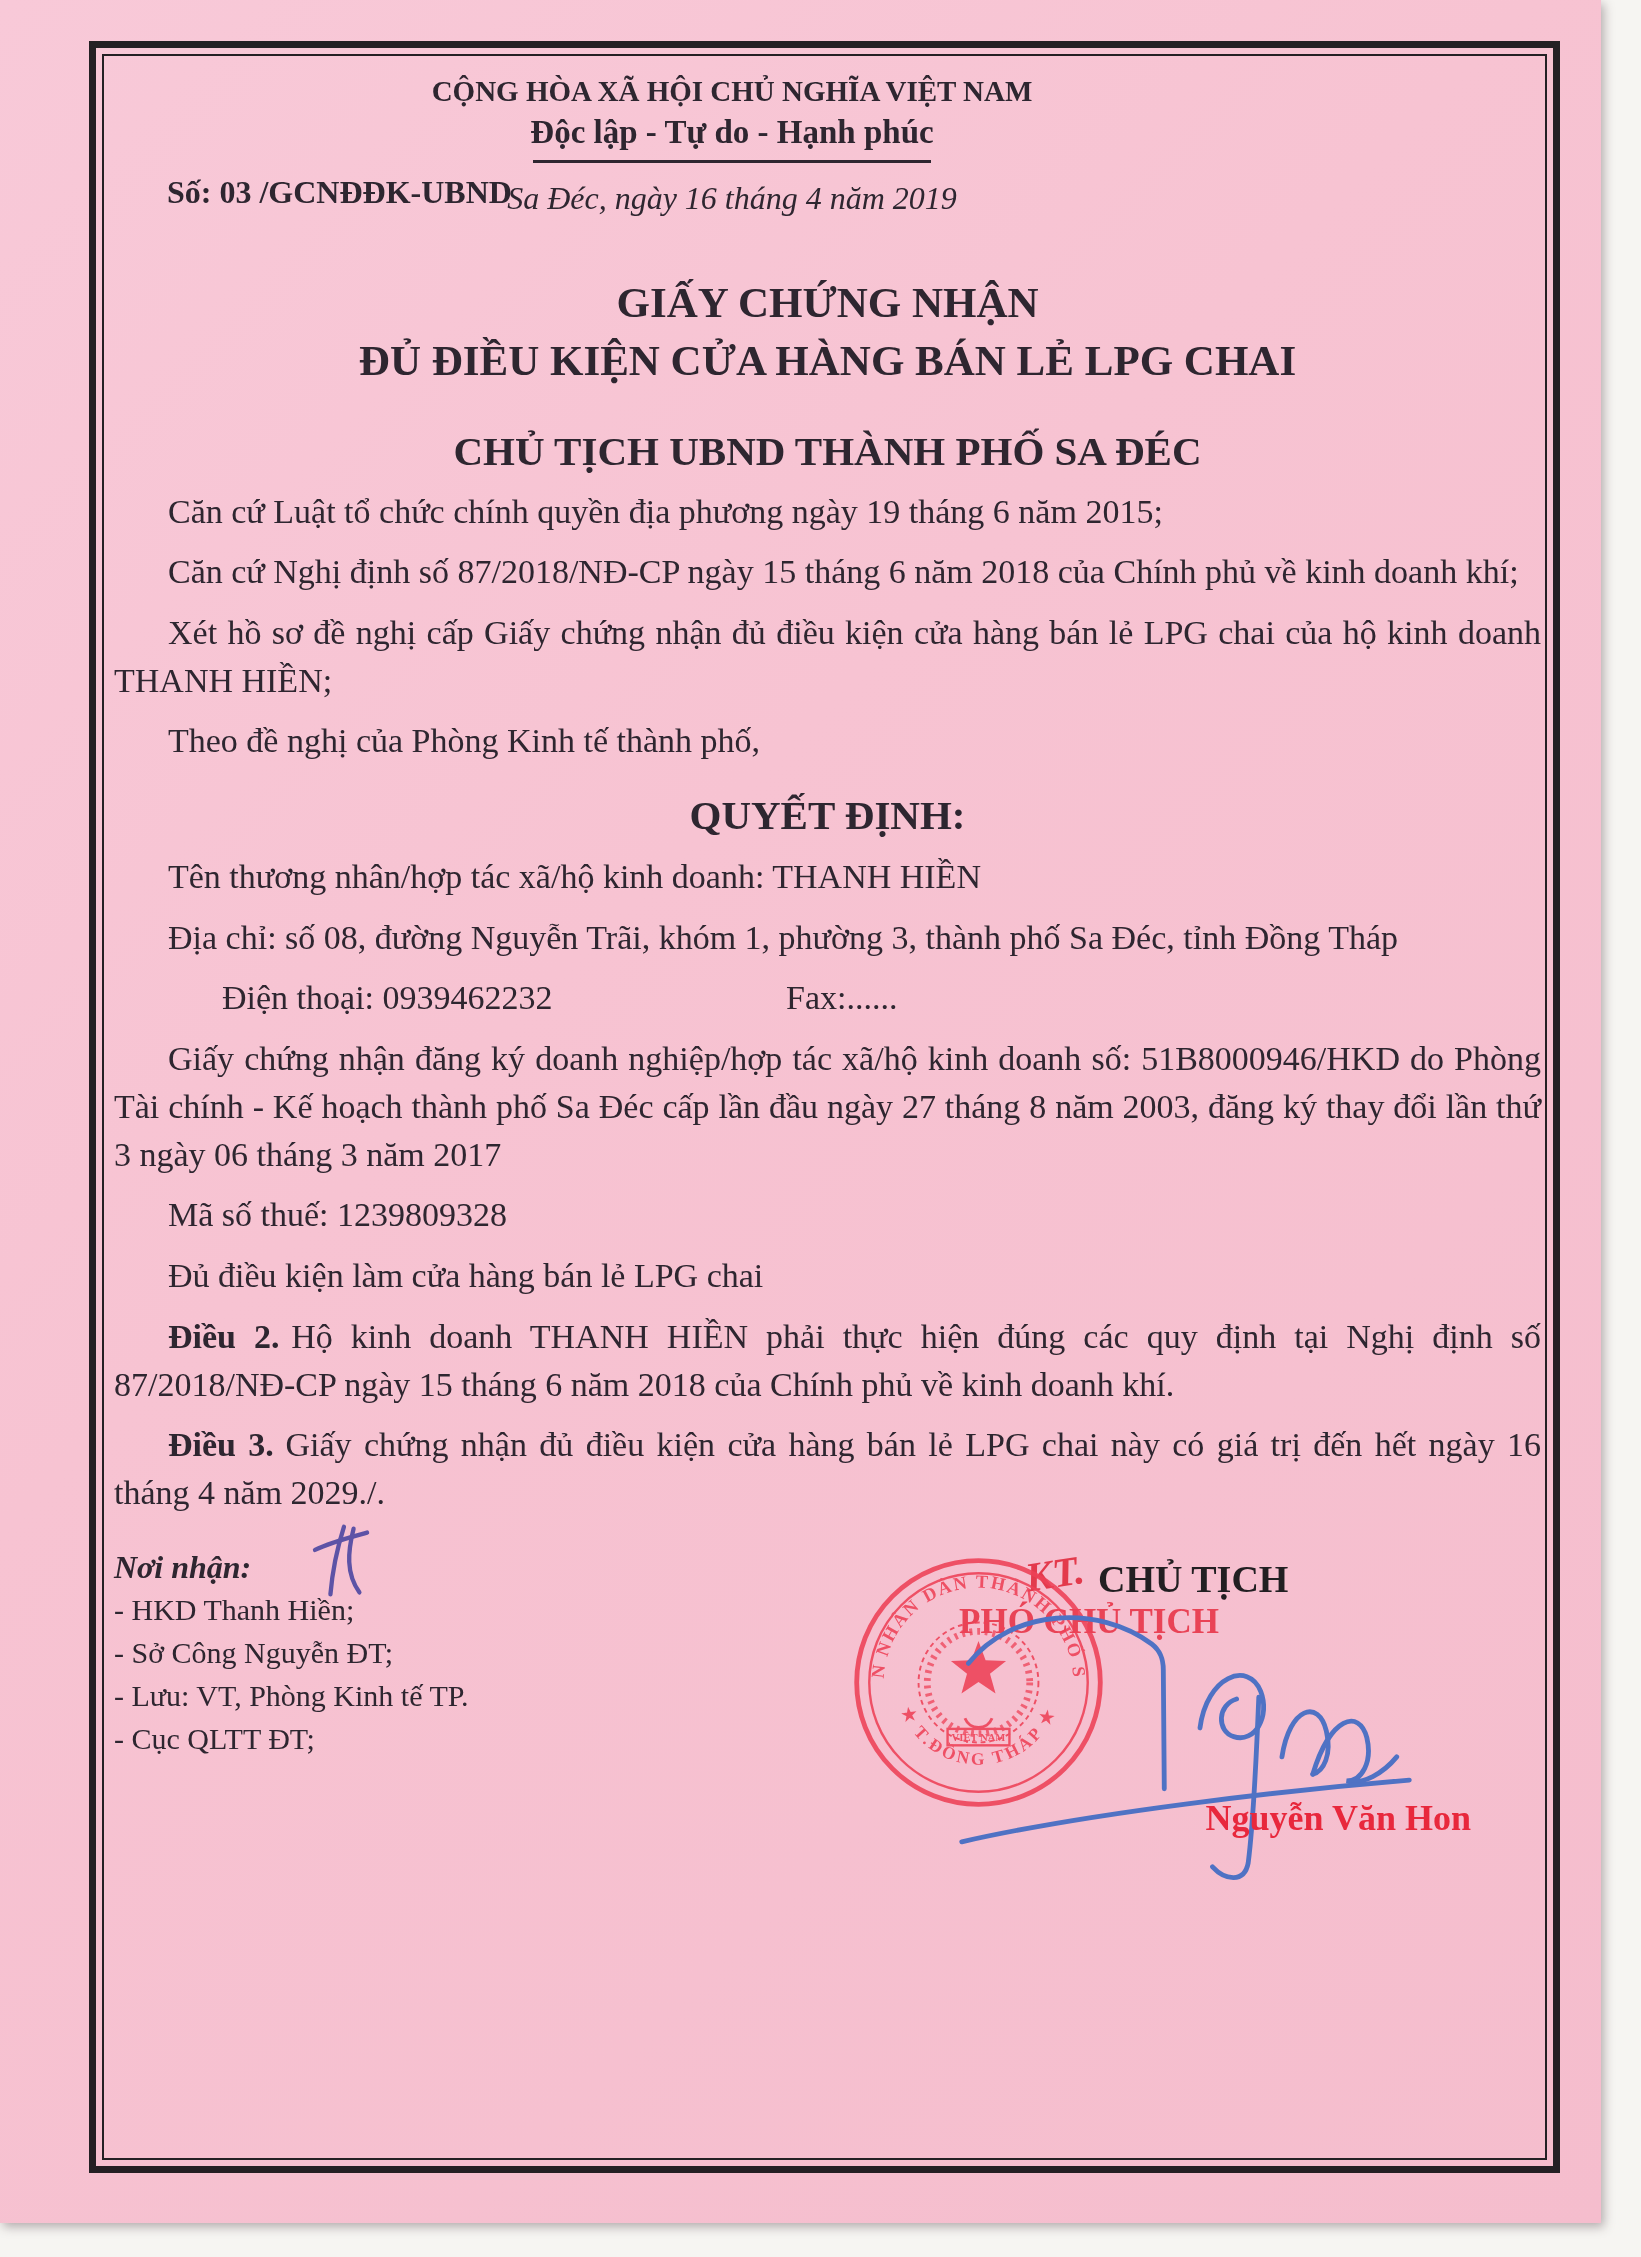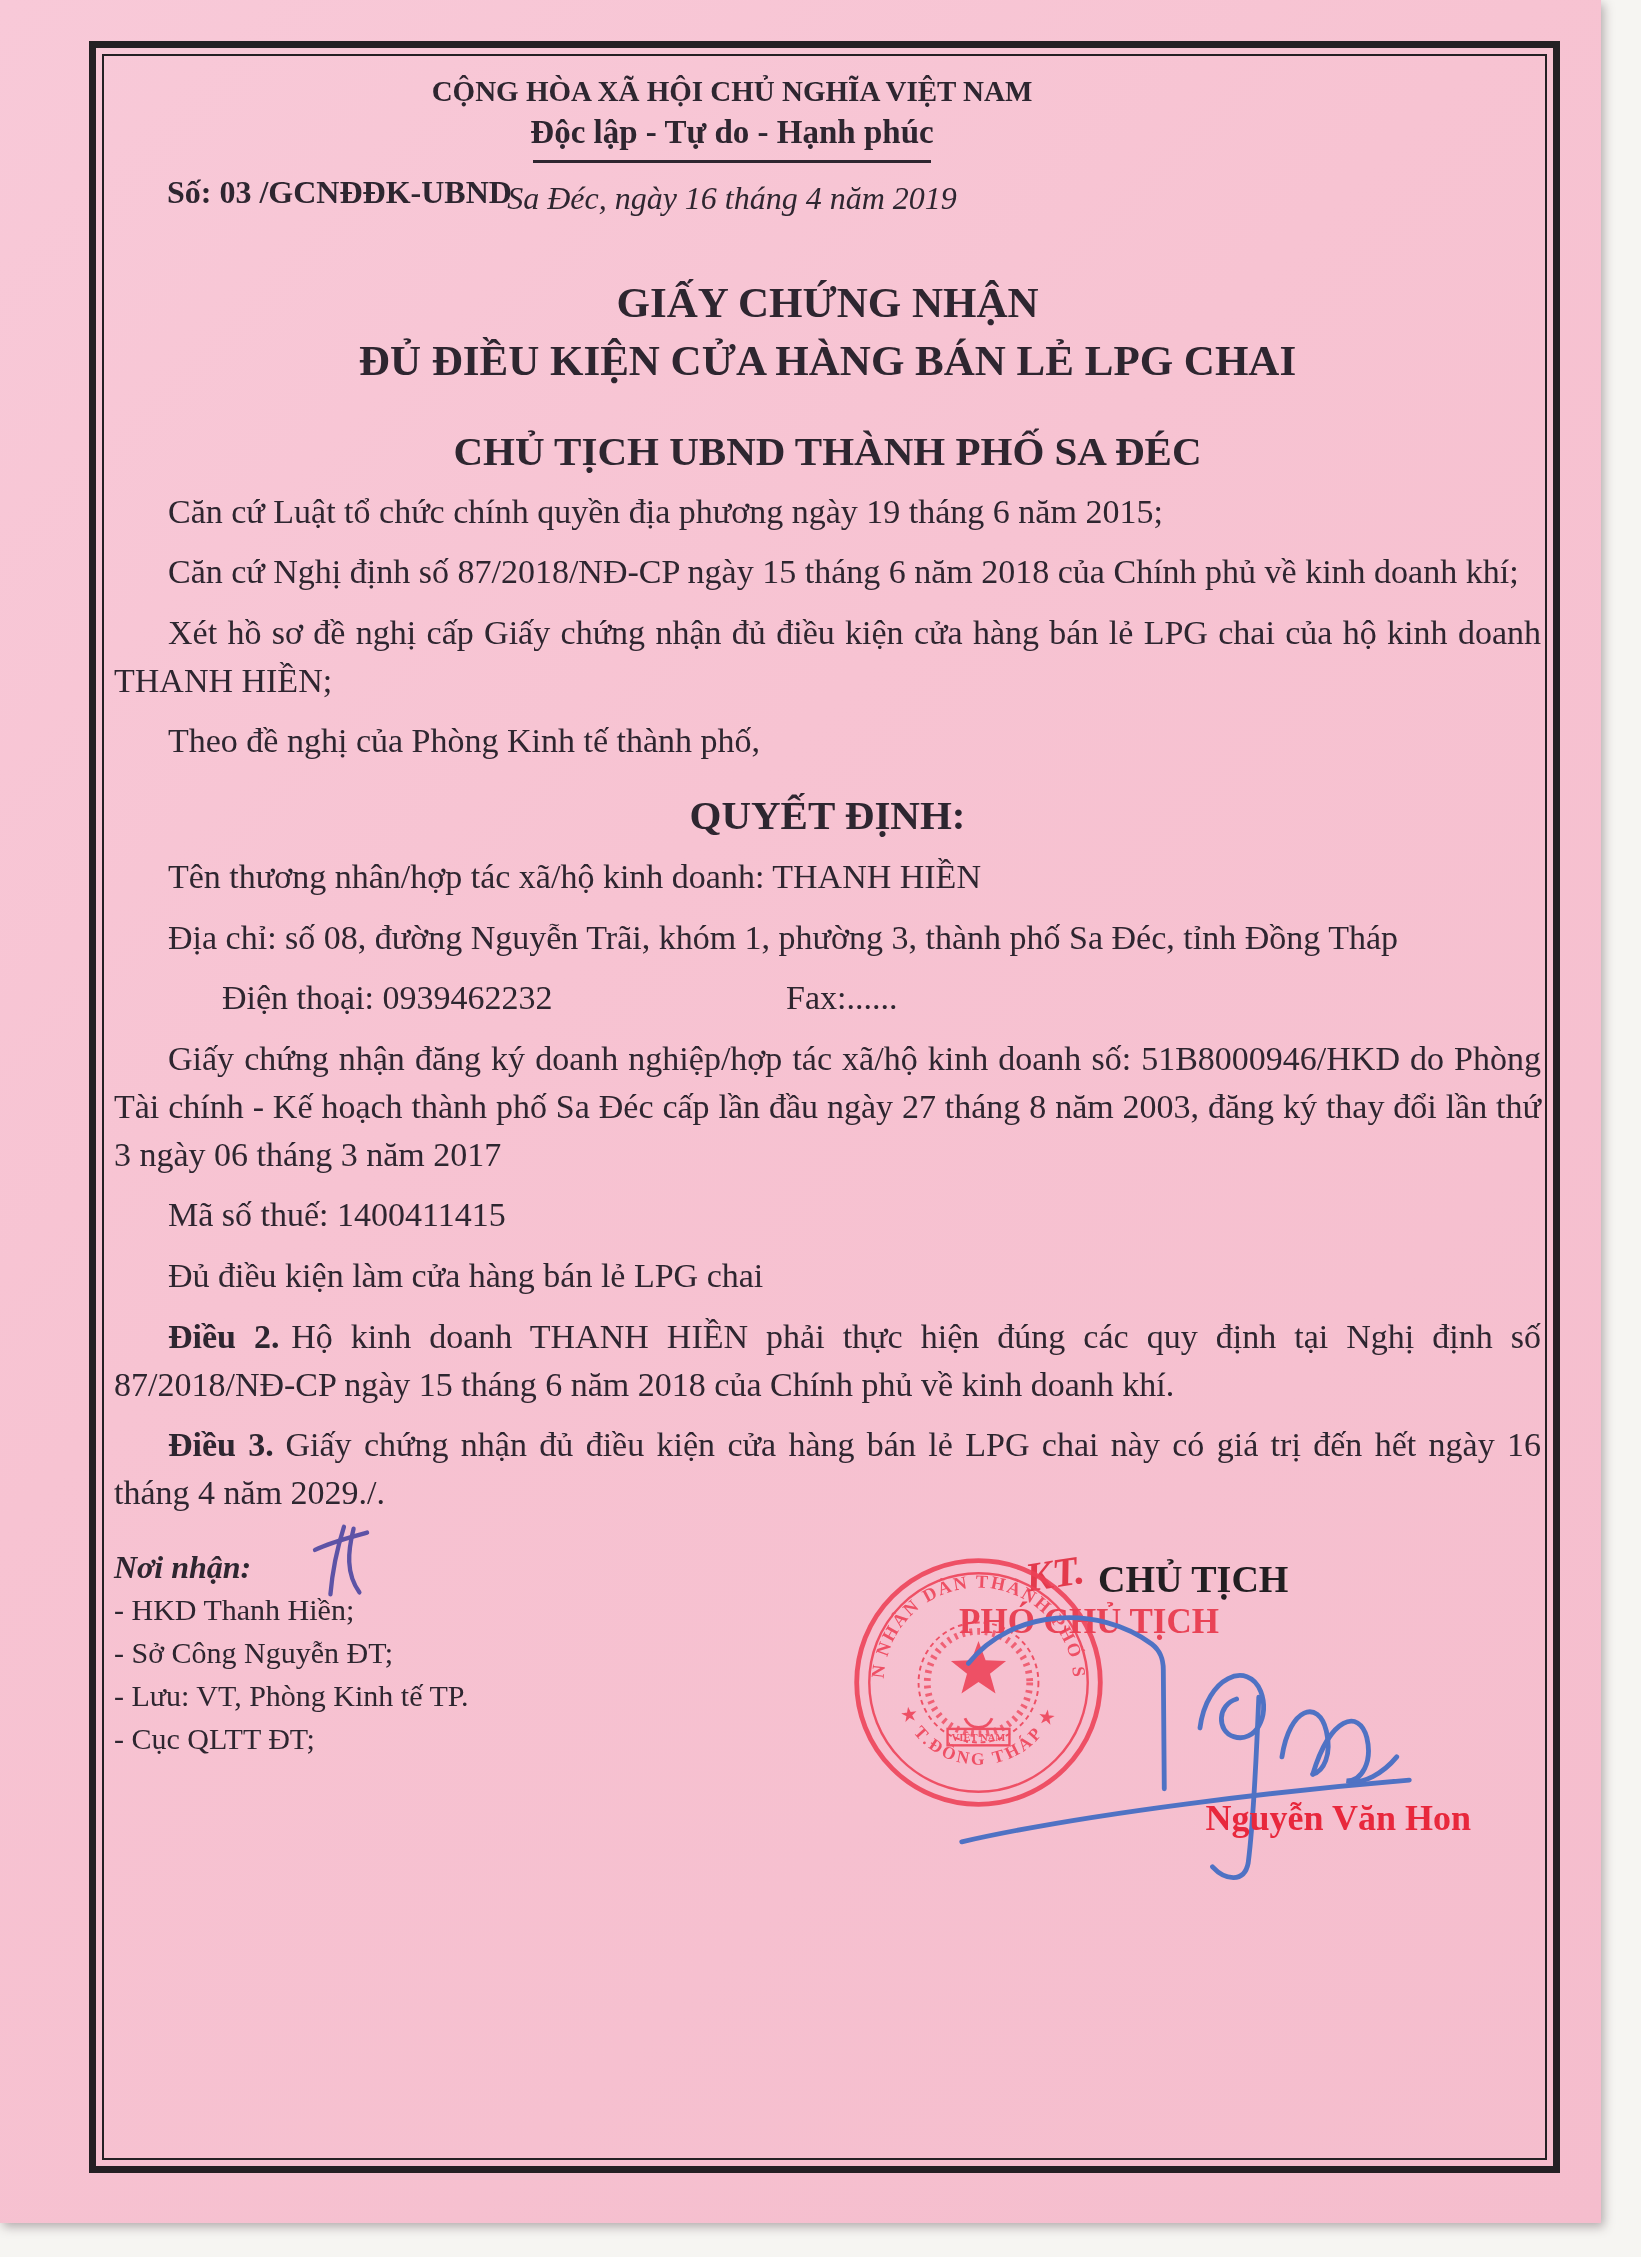--- a/index.html
+++ b/index.html
@@ -93,21 +93,21 @@
     <p class="para">Căn cứ Nghị định số 87/2018/NĐ-CP ngày 15 tháng 6 năm 2018 của Chính phủ về kinh doanh khí;</p>
     <p class="para">Xét hồ sơ đề nghị cấp Giấy chứng nhận đủ điều kiện cửa hàng bán lẻ LPG chai của hộ kinh doanh THANH HIỀN;</p>
     <p class="para">Theo đề nghị của Phòng Kinh tế thành phố,</p>
 
     <div class="decision-heading">QUYẾT ĐỊNH:</div>
 
     <p class="para">Tên thương nhân/hợp tác xã/hộ kinh doanh: THANH HIỀN</p>
     <p class="para">Địa chỉ: số 08, đường Nguyễn Trãi, khóm 1, phường 3, thành phố Sa Đéc, tỉnh Đồng Tháp</p>
     <p class="para"><span class="phone-cell">Điện thoại: 0939462232</span><span>Fax:......</span></p>
     <p class="para">Giấy chứng nhận đăng ký doanh nghiệp/hợp tác xã/hộ kinh doanh số: 51B8000946/HKD do Phòng Tài chính - Kế hoạch thành phố Sa Đéc cấp lần đầu ngày 27 tháng 8 năm 2003, đăng ký thay đổi lần thứ 3 ngày 06 tháng 3 năm 2017</p>
-    <p class="para">Mã số thuế: 1400411415</p>
+    <p class="para">Mã số thuế: 1239809328</p>
     <p class="para">Đủ điều kiện làm cửa hàng bán lẻ LPG chai</p>
     <p class="para"><b class="lead">Điều 2.</b><span>Hộ kinh doanh THANH HIỀN phải thực hiện đúng các quy định tại Nghị định số 87/2018/NĐ-CP ngày 15 tháng 6 năm 2018 của Chính phủ về kinh doanh khí.</span></p>
     <p class="para"><b class="lead">Điều 3.</b><span>Giấy chứng nhận đủ điều kiện cửa hàng bán lẻ LPG chai này có giá trị đến hết ngày 16 tháng 4 năm 2029./.</span></p>
 
     <div class="footer-row">
 
       <div class="recipients">
         <div class="recip-head">
           <span>Nơi nhận:</span>
           <span class="recip-mark">

